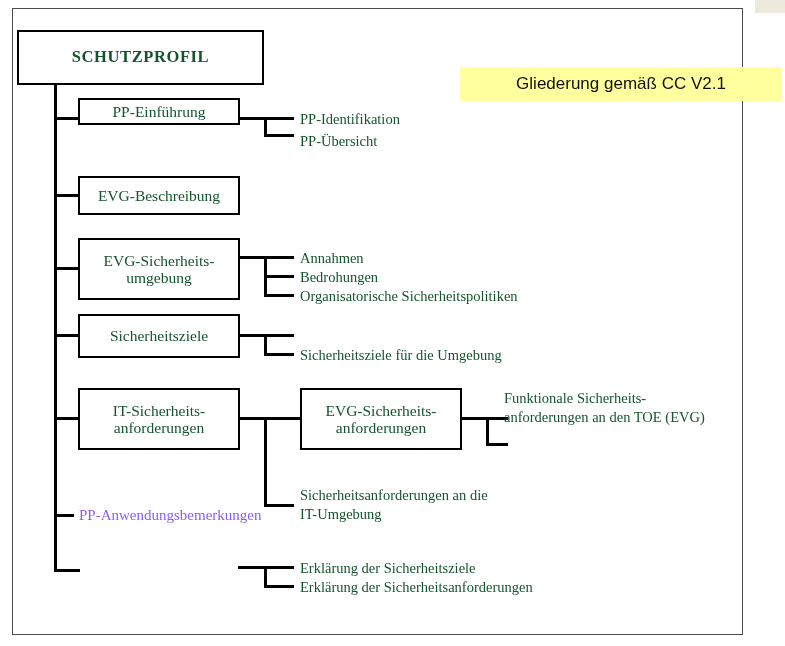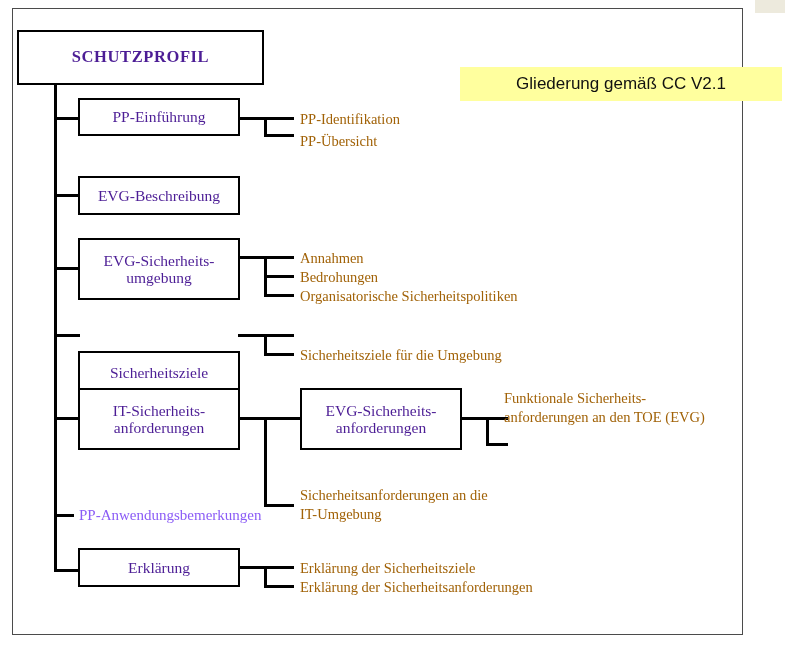--- a/index.html
+++ b/index.html
@@ -41,21 +41,21 @@
   .node {
     position: absolute;
     box-sizing: border-box;
     border: 2px solid #000000;
     background: #ffffff;
     display: flex;
     align-items: center;
     justify-content: center;
     text-align: center;
     line-height: 1.12;
-    color: #4c1d95;
+    color: #14532d;
     font-size: 15.5px;
     padding: 2px 4px;
   }
   .node .node-label { display: block; }
   .node.root {
     font-weight: bold;
     letter-spacing: 0.6px;
     font-size: 16.5px;
   }
   
@@ -65,21 +65,21 @@
     height: 3px;
   }
   .line-v {
     position: absolute;
     background: #000000;
     width: 3px;
   }
   
   .leaf-text {
     position: absolute;
-    color: #a16207;
+    color: #14532d;
     font-size: 14.5px;
     line-height: 1.28;
     white-space: pre-line;
   }
   .inline-text {
     position: absolute;
     color: #8b5cf6;
     font-size: 15px;
     line-height: 1.2;
     white-space: nowrap;
@@ -110,21 +110,21 @@
 
   <div id="slide-frame"></div>
 
   <div class="node root" style="left:17px; top:30px; width:247px; height:55px;">
     <span class="node-label">SCHUTZPROFIL</span>
   </div>
 
   <div class="line-v" style="left:54px; top:85px; height:487px;"></div>
 
   <div class="line-h" style="left:54px; top:117px; width:26px;"></div>
-  <div class="node" style="left:78px; top:98px; width:162px; height:38px;">
+  <div class="node" style="left:78px; top:98px; width:162px; height:27px;">
     <span class="node-label">PP-Einführung</span>
   </div>
   <div class="line-h" style="left:238px; top:117px; width:28px;"></div>
   <div class="line-v" style="left:264px; top:117px; height:20px;"></div>
   <div class="line-h" style="left:264px; top:117px; width:30px;"></div>
   <div class="line-h" style="left:264px; top:134px; width:30px;"></div>
   <div class="leaf-text" style="left:300px; top:110px;">PP-Identifikation</div>
   <div class="leaf-text" style="left:300px; top:132px;">PP-Übersicht</div>
 
   <div class="line-h" style="left:54px; top:194px; width:26px;"></div>
@@ -140,21 +140,21 @@
   <div class="line-h" style="left:238px; top:256px; width:28px;"></div>
   <div class="line-v" style="left:264px; top:256px; height:40px;"></div>
   <div class="line-h" style="left:264px; top:256px; width:30px;"></div>
   <div class="line-h" style="left:264px; top:275px; width:30px;"></div>
   <div class="line-h" style="left:264px; top:294px; width:30px;"></div>
   <div class="leaf-text" style="left:300px; top:249px;">Annahmen</div>
   <div class="leaf-text" style="left:300px; top:268px;">Bedrohungen</div>
   <div class="leaf-text" style="left:300px; top:287px;">Organisatorische Sicherheitspolitiken</div>
 
   <div class="line-h" style="left:54px; top:334px; width:26px;"></div>
-  <div class="node" style="left:78px; top:314px; width:162px; height:44px;margin-top:37px;">
+  <div class="node" style="left:78px; top:314px; width:162px; height:44px;">
     <span class="node-label">Sicherheitsziele</span>
   </div>
   <div class="line-h" style="left:238px; top:334px; width:28px;"></div>
   <div class="line-v" style="left:264px; top:334px; height:21px;"></div>
   <div class="line-h" style="left:264px; top:334px; width:30px;"></div>
   <div class="line-h" style="left:264px; top:353px; width:30px;"></div>
   <div class="leaf-text" style="left:300px; top:346px;">Sicherheitsziele für die Umgebung</div>
 
   <div class="line-h" style="left:54px; top:417px; width:26px;"></div>
   <div class="node" style="left:78px; top:388px; width:162px; height:62px;">
@@ -177,23 +177,20 @@
   <div class="line-v" style="left:486px; top:417px; height:28px;"></div>
   <div class="line-h" style="left:486px; top:417px; width:22px;"></div>
   <div class="line-h" style="left:486px; top:443px; width:22px;"></div>
   <div class="leaf-text" style="left:504px; top:389px;">Funktionale Sicherheits-
 anforderungen an den TOE (EVG)</div>
 
   <div class="line-h" style="left:54px; top:514px; width:20px;"></div>
   <div class="inline-text" style="left:79px; top:506px;">PP-Anwendungsbemerkungen</div>
 
   <div class="line-h" style="left:54px; top:569px; width:26px;"></div>
-  <div class="node" style="left:78px; top:548px; width:162px; height:39px;">
-    <span class="node-label">Erklärung</span>
-  </div>
   <div class="line-h" style="left:238px; top:566px; width:28px;"></div>
   <div class="line-v" style="left:264px; top:566px; height:21px;"></div>
   <div class="line-h" style="left:264px; top:566px; width:30px;"></div>
   <div class="line-h" style="left:264px; top:585px; width:30px;"></div>
   <div class="leaf-text" style="left:300px; top:559px;">Erklärung der Sicherheitsziele</div>
   <div class="leaf-text" style="left:300px; top:578px;">Erklärung der Sicherheitsanforderungen</div>
 
   <div id="caption-highlight">Gliederung gemäß CC V2.1</div>
 
 </div>

